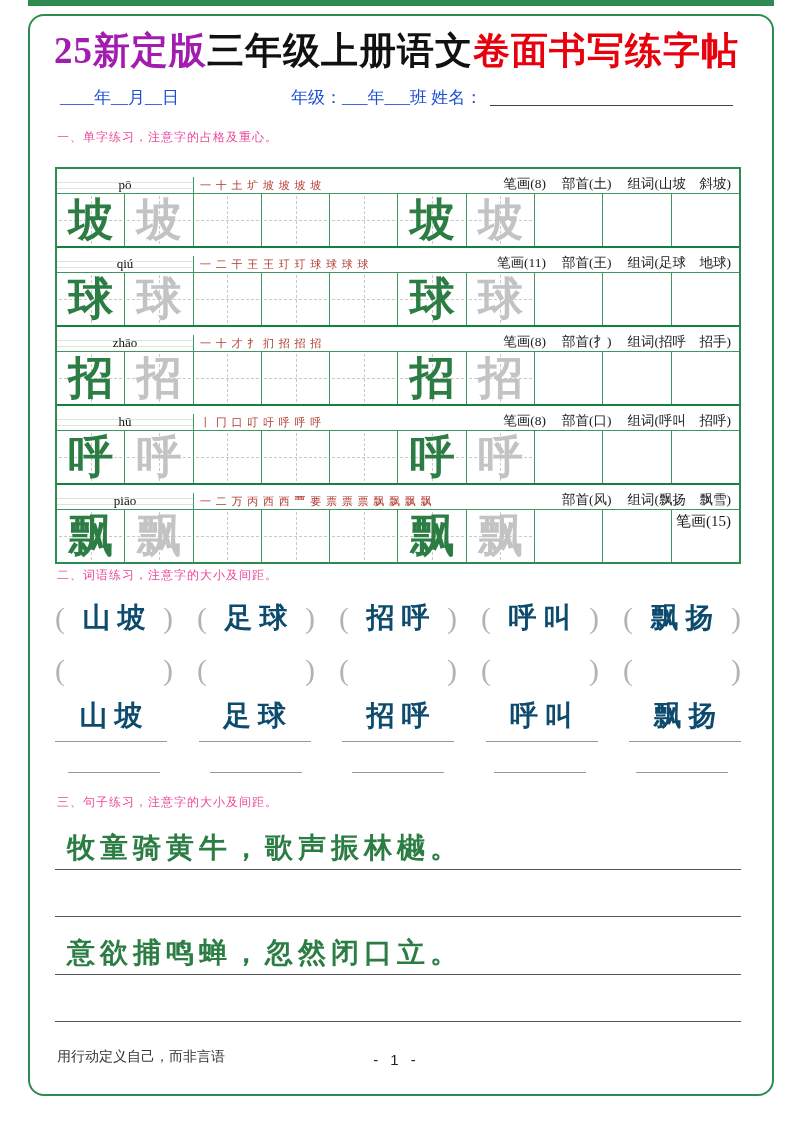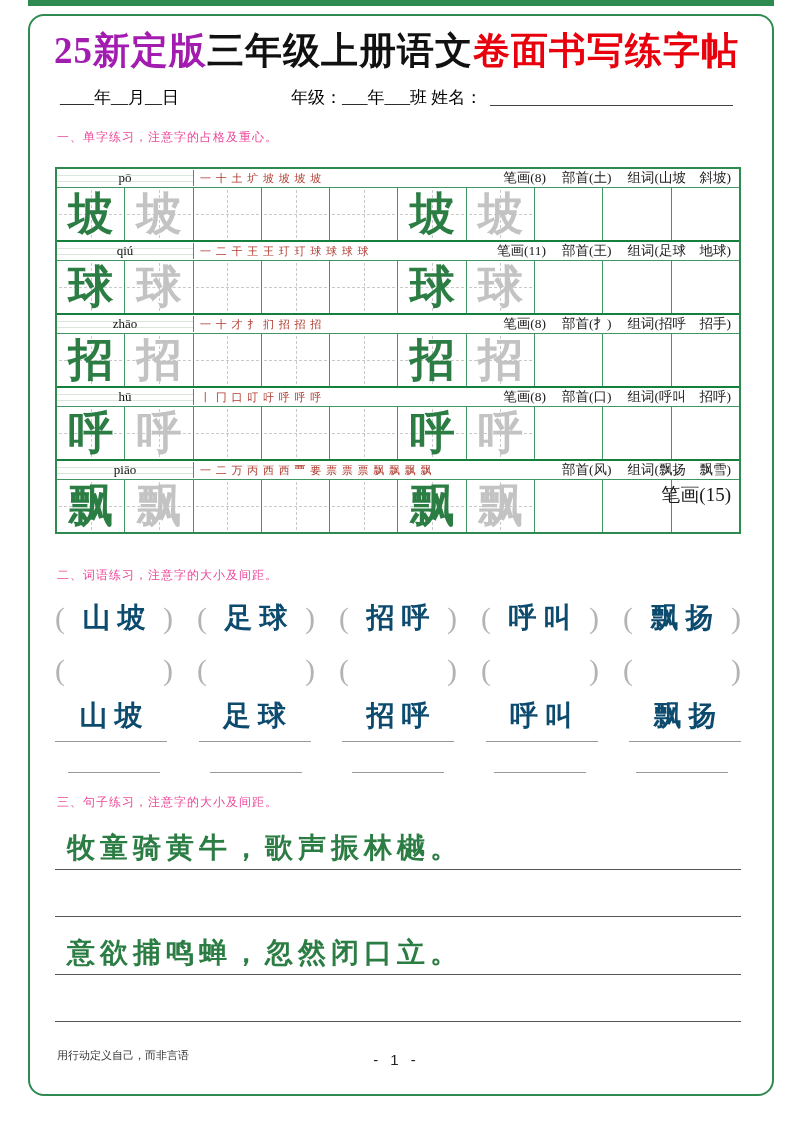--- a/index.html
+++ b/index.html
@@ -9,66 +9,66 @@
   #top-strip { position:absolute; left:28px; top:0; width:746px; height:6px; background:#2e8b50; }
   #frame { position:absolute; left:28px; top:14px; width:746px; height:1082px; border:2.5px solid #2e8b50; border-radius:16px; }
 
   
   #title { position:absolute; left:0; top:26px; width:793px; text-align:center; font-size:37px; font-weight:bold; letter-spacing:1px; }
   #title .t-green { color:#a21caf; }
   #title .t-black { color:#111111; }
   #title .t-red   { color:#e8000d; }
 
   
-  #meta { position:absolute; left:60px; right:58px; top:86px; display:flex; align-items:baseline; font-size:17px; color:#000000; }
+  #meta { position:absolute; left:60px; right:58px; top:86px; display:flex; align-items:baseline; font-size:17px; color:#1d4ed8; }
   #meta .grade-group { margin-left:112px; white-space:nowrap; }
   #meta .name-underline { flex:1; border-bottom:1.5px solid #444; align-self:flex-end; margin:0 2px 3px 8px; height:2px; }
 
   .sec-heading { position:absolute; left:57px; font-size:12px; color:#ec4899; letter-spacing:1px; }
 
   
   #grid { position:absolute; left:55px; top:167px; width:686px; border:2px solid #2e8b50; background:#fff; }
   .block + .block { border-top:2px solid #15803d; }
-  .block-header { display:flex; align-items:center; height:19px; border-bottom:1.5px solid #3f9663; }
+  .block-header { display:flex; align-items:flex-end; height:25px; border-bottom:1.5px solid #3f9663; }
   .pinyin-cell { width:137px; border-right:1.5px solid #3f9663; display:flex; align-items:center; justify-content:center;
     font-size:13px; color:#111;
     background:repeating-linear-gradient(to bottom, transparent 0 5px, #d9e6d9 5px 6px); }
   .pinyin-cell span { background:transparent; padding:0 4px; }
   .strokes { flex:1; display:flex; align-items:center; padding-left:6px; font-size:11px; color:#b03a2e; word-spacing:2px; white-space:nowrap; overflow:hidden; }
   .row-info { display:flex; align-items:center; padding-right:8px; font-size:13.5px; color:#1a1a1a; white-space:nowrap; }
   .row-info span { margin-left:16px; }
   .row-info span:empty { display:none; margin:0; }
 
   .cells { display:flex; height:52px; position:relative; }
   .cell { flex:1; position:relative; display:flex; align-items:center; justify-content:center; }
   .cell + .cell { border-left:1.3px solid #3f9663; }
   .tian::before { content:""; position:absolute; left:50%; top:2px; bottom:2px; border-left:1px dashed #c9c9c9; }
   .tian::after  { content:""; position:absolute; top:50%; left:2px; right:2px; border-top:1px dashed #c9c9c9; }
   .ch { position:relative; z-index:1; font-size:45px; line-height:1; font-weight:bold; }
   .ch.model { color:#2b7d44; }
   .ch.trace { color:#c3c3c3; }
-  .extra-bihua { position:absolute; right:8px; top:2px; font-size:19px; color:#1a1a1a; z-index:2; }
+  .extra-bihua { position:absolute; right:8px; top:2px; font-size:15px; color:#1a1a1a; z-index:2; }
 
   
   .words-row { position:absolute; left:55px; width:686px; display:flex; justify-content:space-between; }
   .wgroup { width:118px; display:flex; align-items:center; justify-content:space-between; }
   .paren { color:#b3b3b3; font-size:30px; font-weight:normal; }
   .word { color:#0c4a6e; font-size:28px; font-weight:bold; letter-spacing:7px; white-space:nowrap; text-indent:7px; }
   #words-underlined .wgroup { border-bottom:1.2px solid #999; justify-content:center; padding-bottom:6px; width:112px; }
   #blank-underlines .ugroup { width:92px; margin:0 13px; border-bottom:1.2px solid #999; height:2px; align-self:flex-end; }
 
   
   #sentences { position:absolute; left:55px; top:826px; width:686px; }
   .sent-line { border-bottom:1.3px solid #555; padding:0 0 2px 12px; height:44px; display:flex; align-items:flex-end; }
   .sent-text { color:#2b7d44; font-size:28px; font-weight:bold; letter-spacing:5px; white-space:nowrap; }
   .blank-line { border-bottom:1.3px solid #555; height:47px; }
   #sent-2 { height:58px; }
 
   
-  #footer-motto { position:absolute; left:57px; top:1048px; font-size:11px; color:#333; }
+  #footer-motto { position:absolute; left:57px; top:1048px; font-size:14px; color:#333; }
   #footer-page { position:absolute; left:0; top:1051px; width:793px; text-align:center; font-size:15px; color:#222; letter-spacing:4px; font-family:"Liberation Sans", sans-serif; }
 </style>
 </head>
 <body>
 
 <div id="top-strip"></div>
 <div id="frame"></div>
 
 <div id="title">
   <span class="t-green">25新定版</span><span class="t-black">三年级上册语文</span><span class="t-red">卷面书写练字帖</span>

